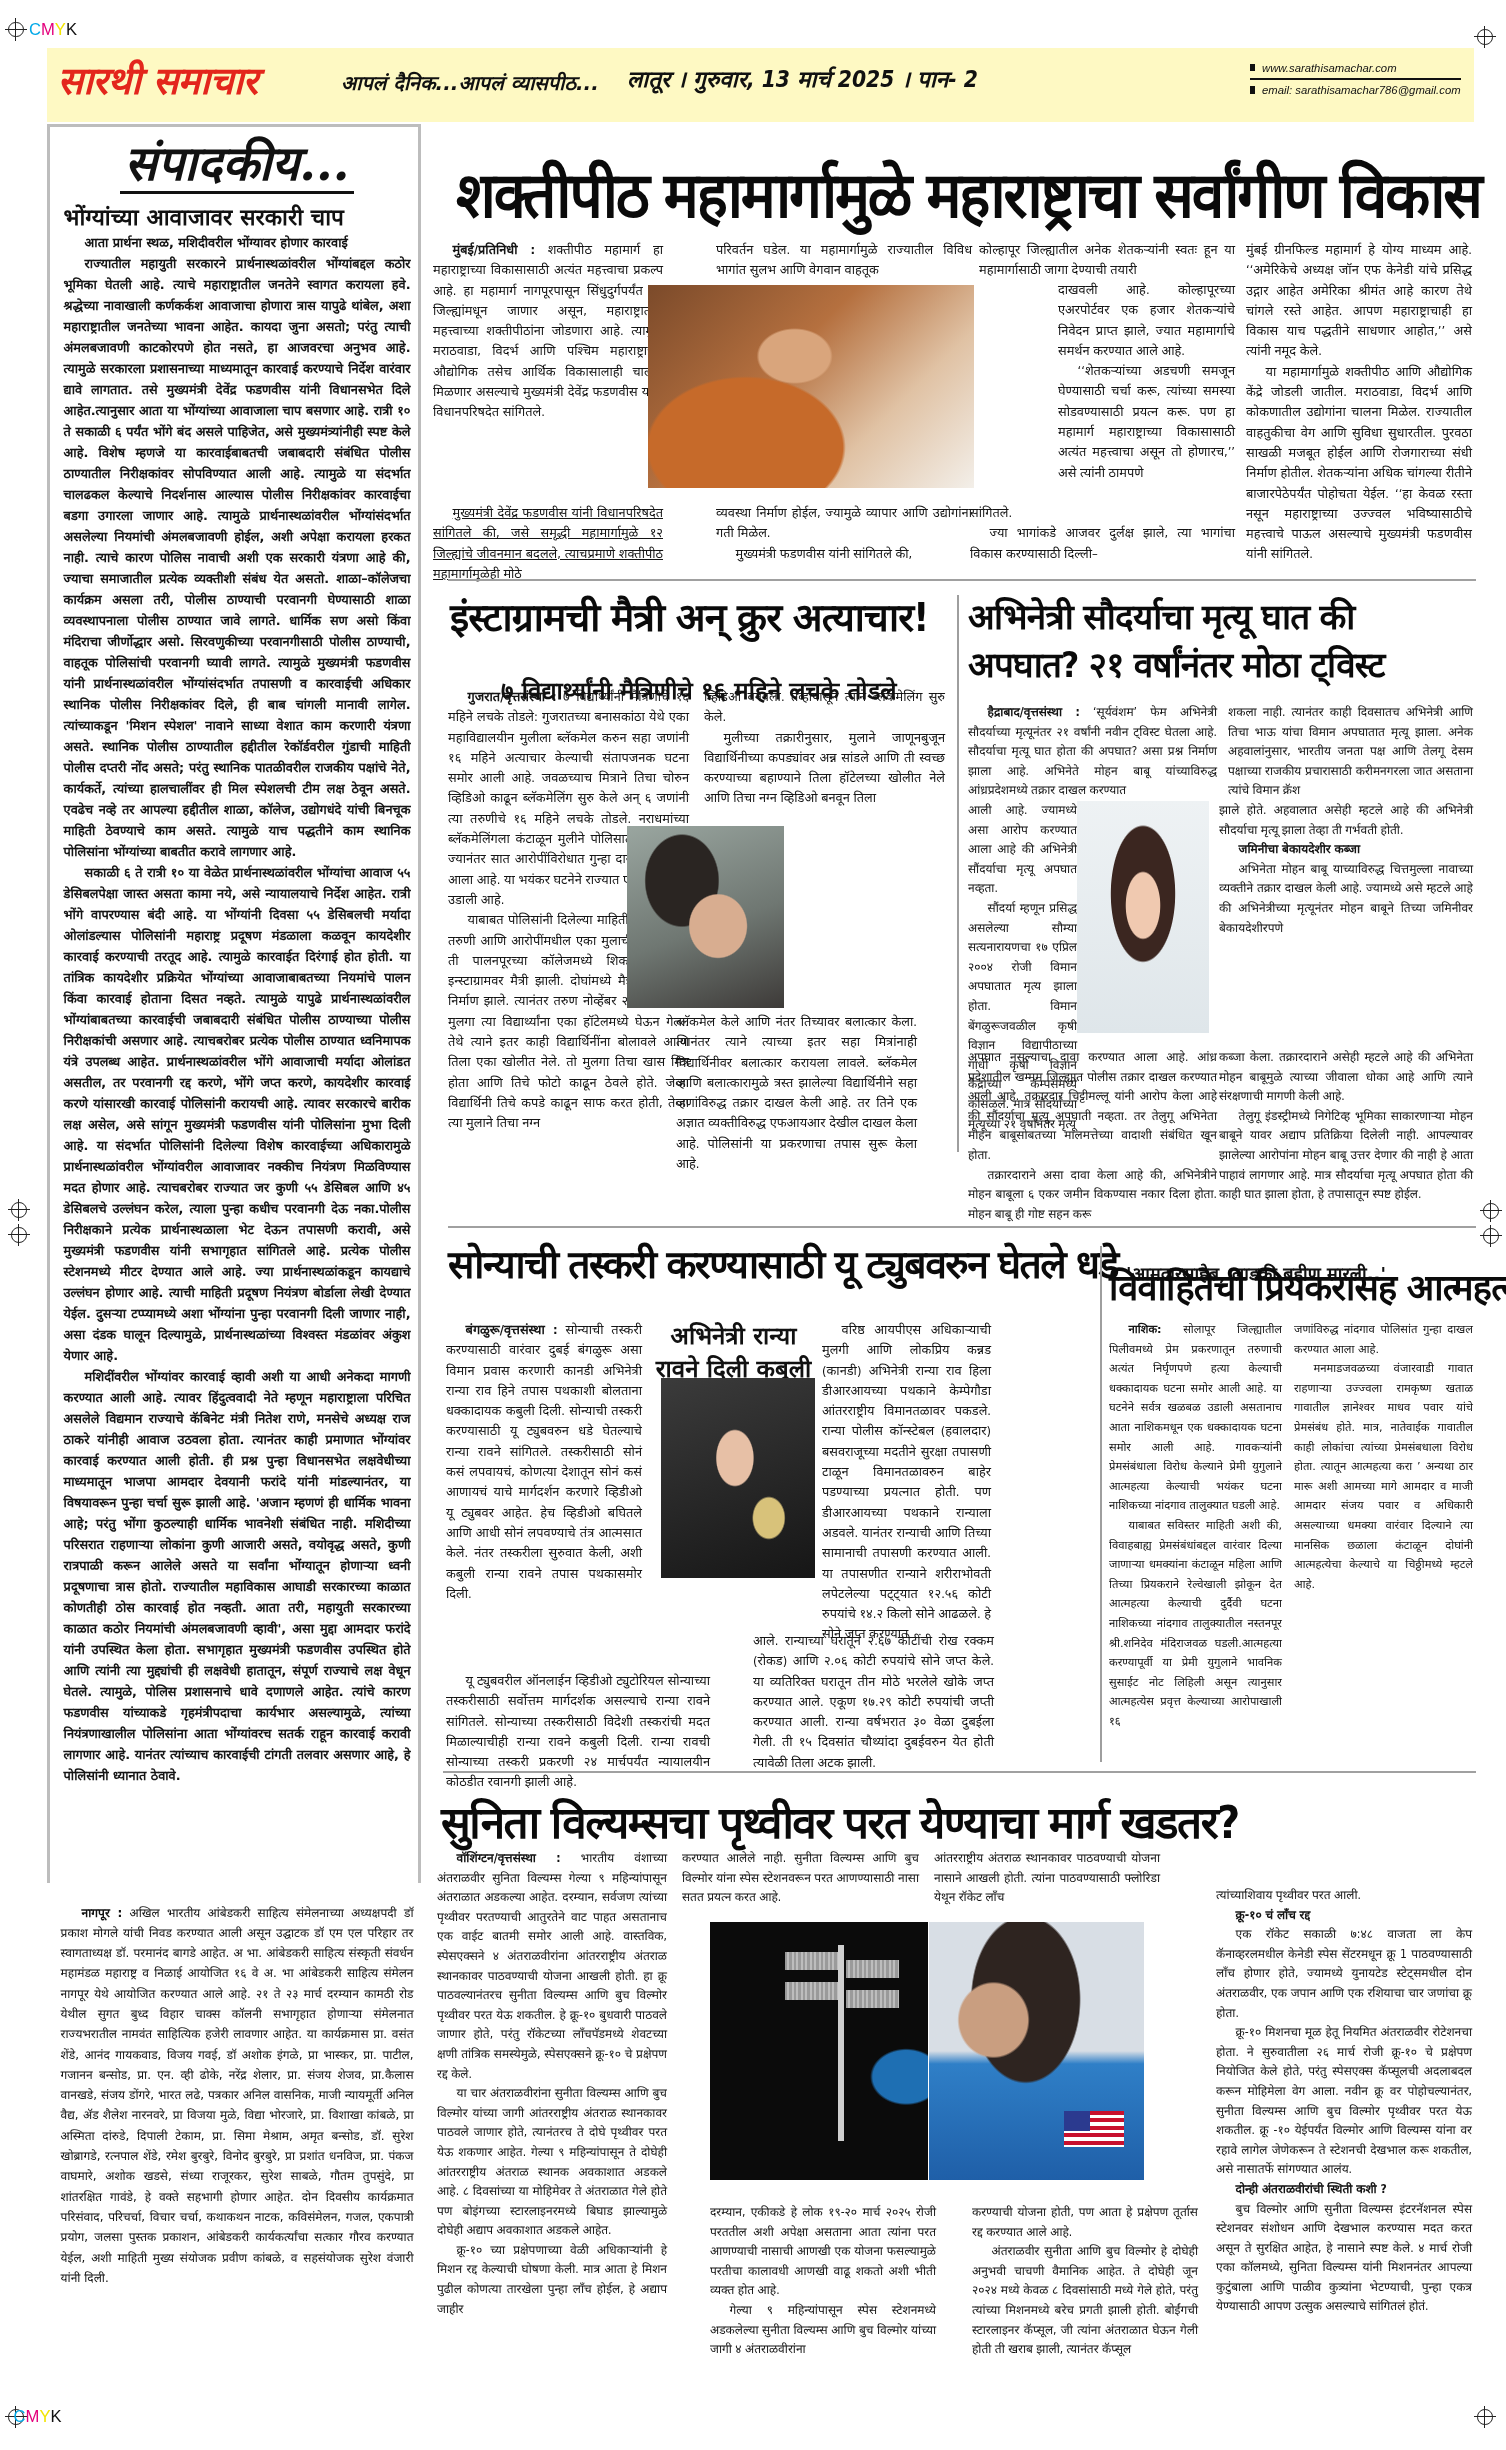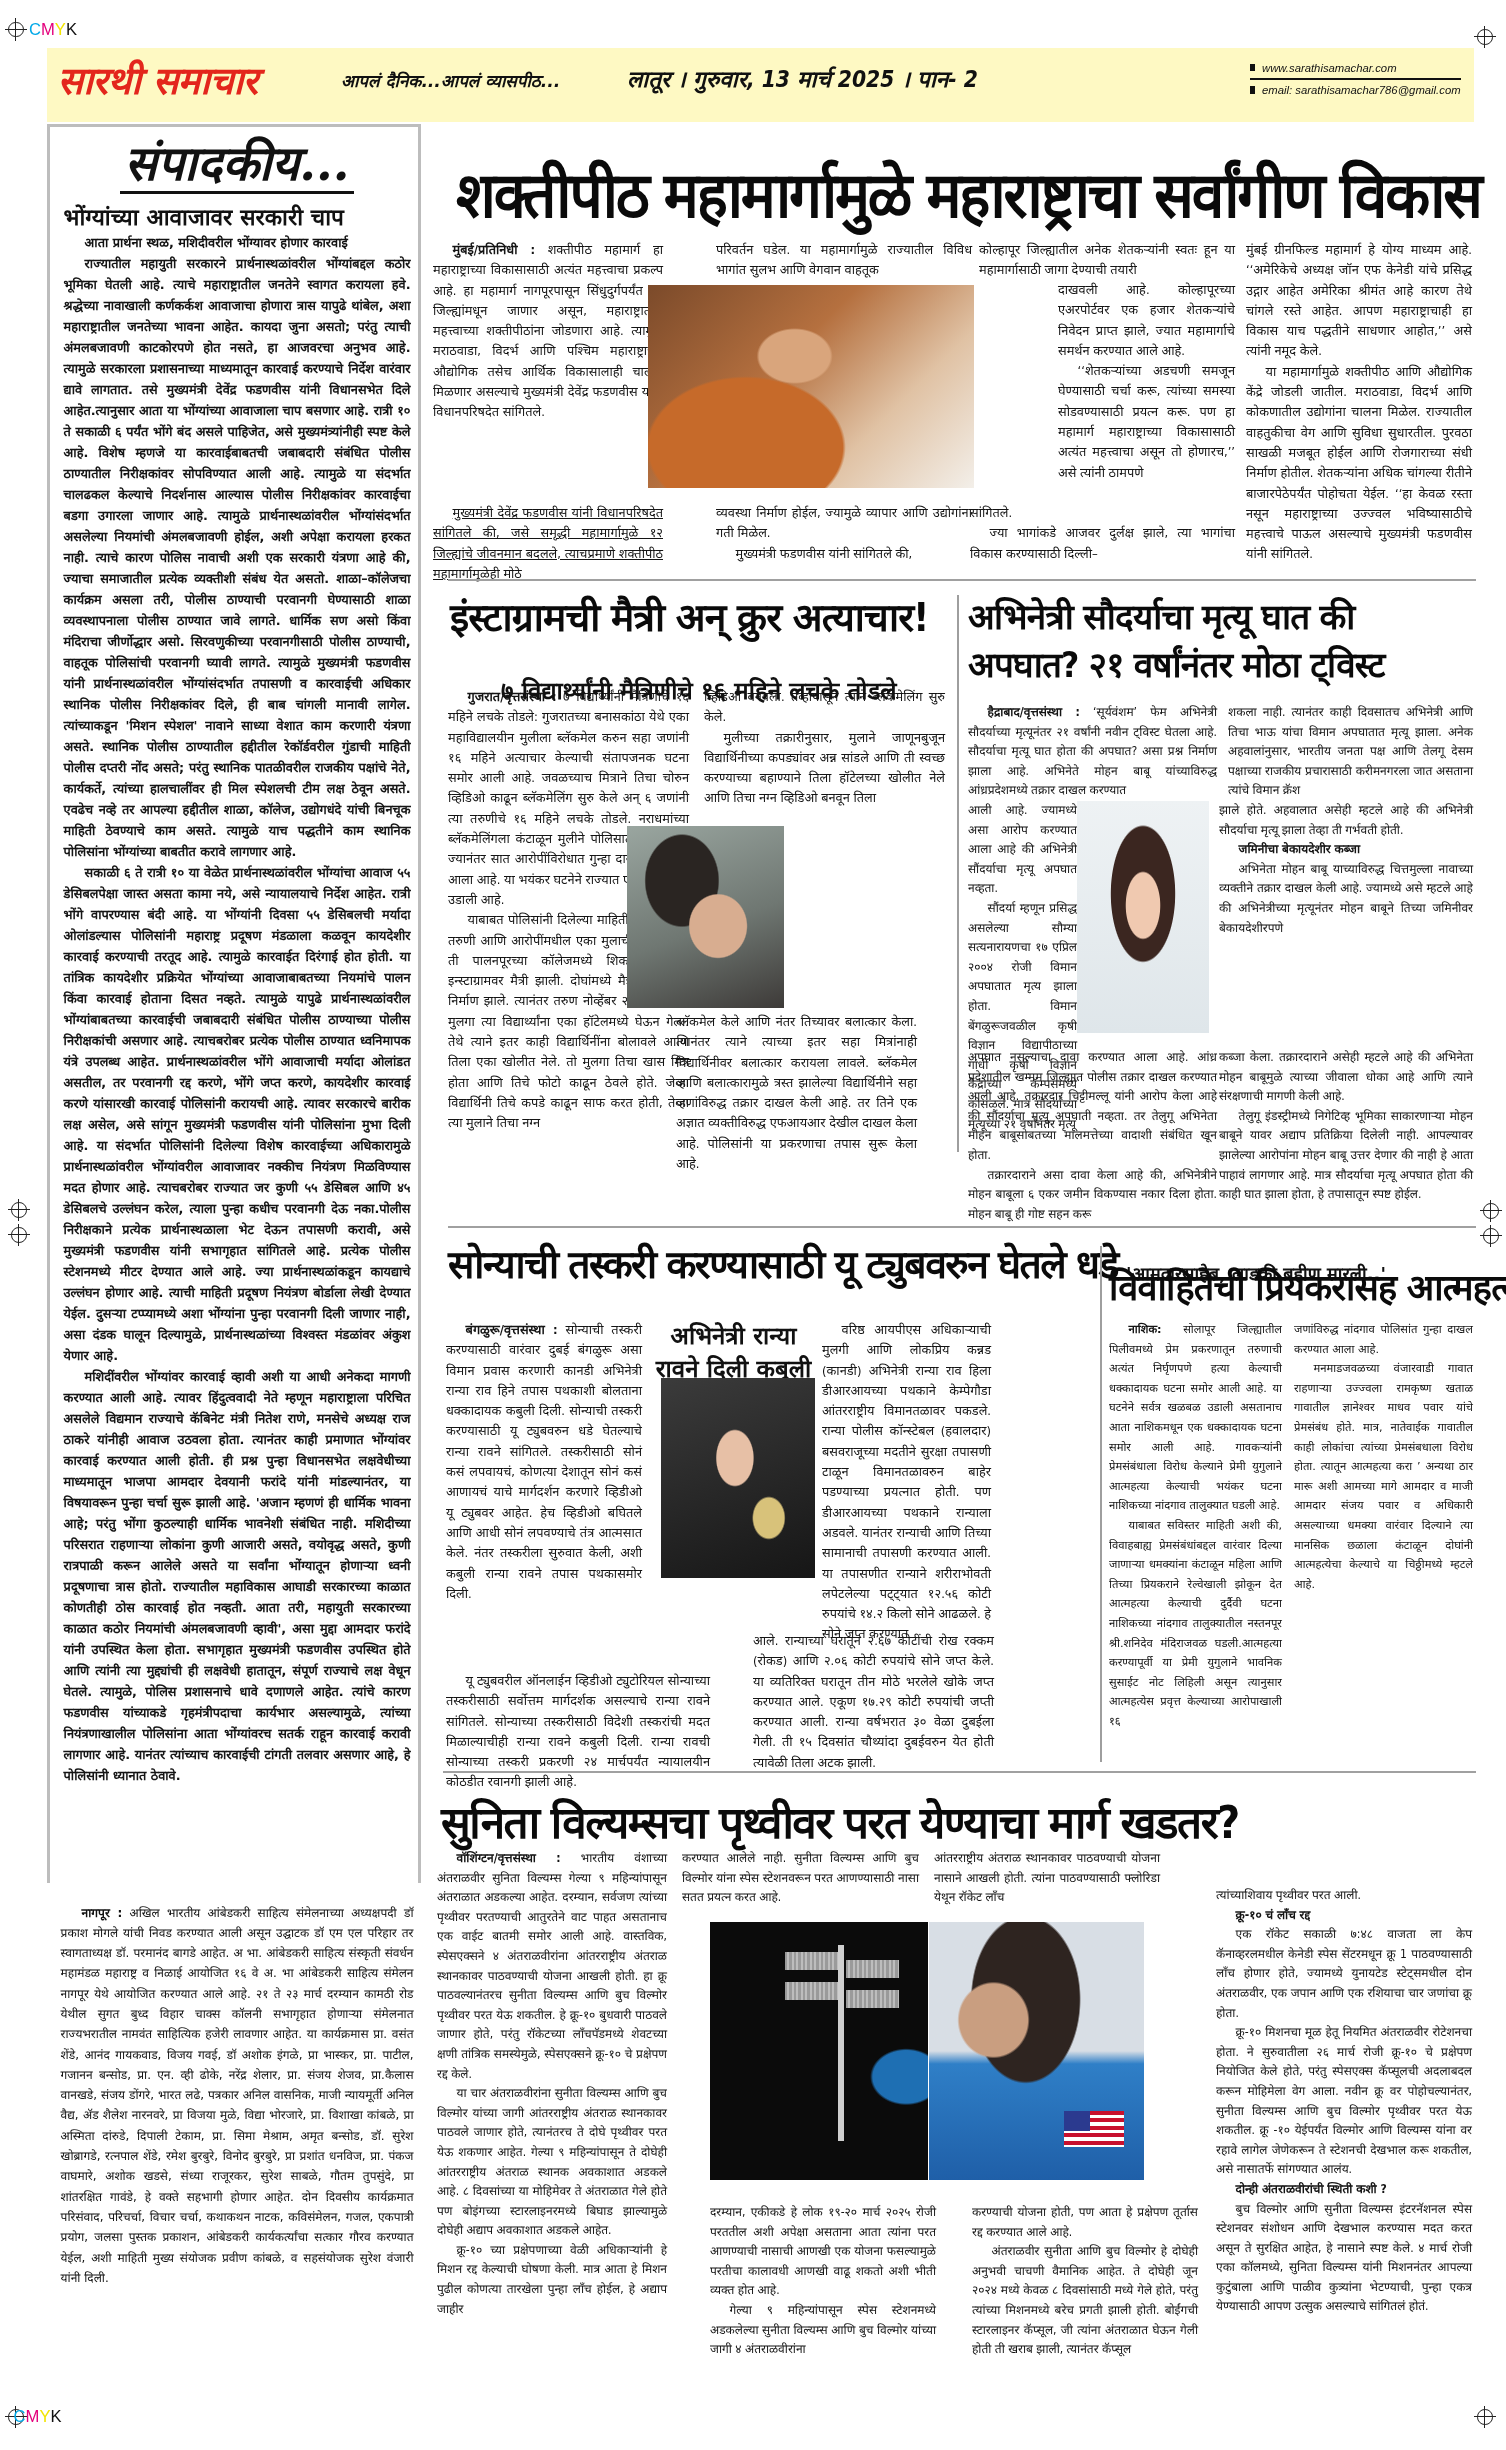--- a/index.html
+++ b/index.html
@@ -8,21 +8,21 @@
 
   .reg { position: absolute; width: 19.6px; height: 19.6px; }
   .reg::before { content: ""; position: absolute; left: 2.3px; top: 2.3px; width: 13.6px; height: 13.6px; border: 1.1px solid #222; border-radius: 50%; }
   .reg::after { content: ""; position: absolute; left: 9px; top: -1.5px; width: 1.1px; height: 22.6px; background: #222; }
   .reg i { position: absolute; left: -1.5px; top: 9px; width: 22.6px; height: 1.1px; background: #222; }
   .cmyk { position: absolute; font-family: "Liberation Sans", sans-serif; font-size: 16.6px; letter-spacing: 0; }
   .cmyk .c { color: #00a8e8; } .cmyk .m { color: #e4007c; } .cmyk .y { color: #f2e400; } .cmyk .k { color: #111; }
 
   .masthead { position: absolute; left: 47px; top: 48px; width: 1427px; height: 74px; background: #fef9c3; font-style: italic; }
   .brand { position: absolute; left: 10.5px; top: 4.5px; font-family: "DejaVu Sans", sans-serif; font-weight: bold; font-size: 38px; color: #e3261c; letter-spacing: -0.8px; }
-  .tagline { position: absolute; left: 294px; top: 21px; font-size: 17px; font-weight: bold; color: #111; }
+  .tagline { position: absolute; left: 294px; top: 21px; font-size: 20px; font-weight: bold; color: #111; }
   .dateline { position: absolute; left: 580px; top: 15px; font-size: 22.6px; font-weight: bold; color: #111; font-family: "DejaVu Sans Condensed","DejaVu Sans", sans-serif; }
   .contact { position: absolute; left: 1203px; top: 10.5px; width: 226px; font-family: "Liberation Sans", sans-serif; font-size: 11.3px; color: #111; }
   .contact div { display: flex; align-items: center; height: 18px; }
   .contact .bullet { width: 4.5px; height: 7.5px; background: #111; margin-right: 7.5px; display: inline-block; }
   .contact .sep { height: 1.5px; background: #111; margin: 1.5px 0 1.5px 0; width: 211px; }
 
   .editorial { position: absolute; left: 47px; top: 124px; width: 374px; height: 1759px; border: 3px solid #bdbdbd; border-bottom: none; padding: 7.5px 7.5px 0 13.6px; }
   .ed-title { text-align: center; font-family: "DejaVu Serif", serif; font-style: italic; font-weight: bold; font-size: 48px; line-height: 56px; }
   .ed-title span { border-bottom: 3px solid #111; padding: 0 4.5px; }
   .ed-headline { font-size: 22.6px; font-weight: bold; margin-top: 12px; line-height: 29px; }

